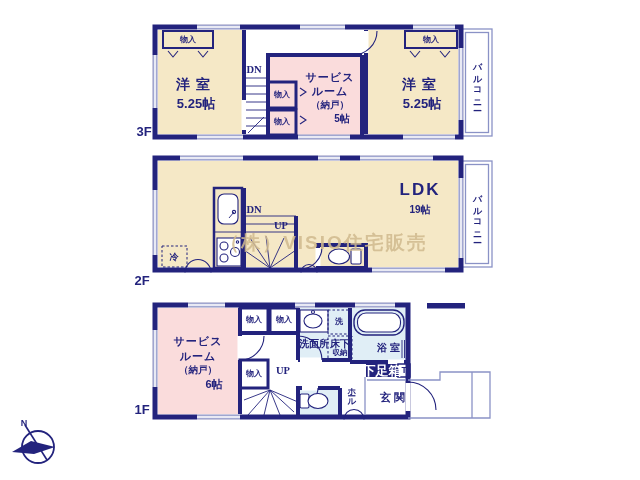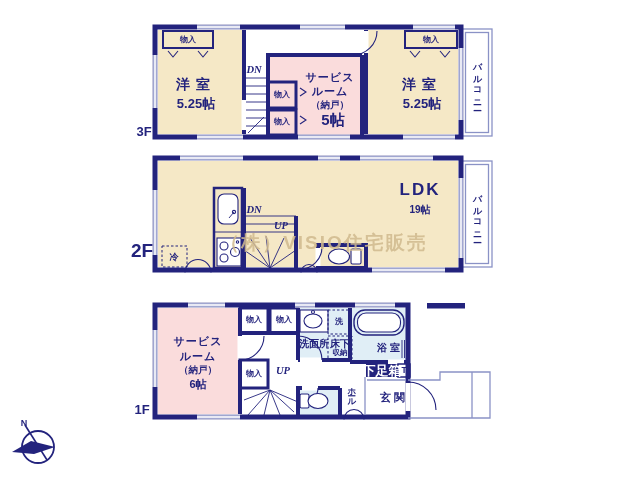--- a/index.html
+++ b/index.html
@@ -1,21 +1,21 @@
 <!DOCTYPE html>
 <html><head>
 <meta charset="utf-8">
 <style>
   html,body{margin:0;padding:0;background:#fff;}
   .canvas{position:relative;width:640px;height:480px;background:#ffffff;overflow:hidden;
           font-family:"Liberation Sans",sans-serif;}
   .canvas svg{position:absolute;left:0;top:0;}
   .lbl{position:absolute;transform:translate(-50%,-50%);color:#23237d;white-space:nowrap;
        line-height:1;z-index:5;font-weight:bold;}
-  .it{font-family:"Liberation Serif",serif;font-style:italic;}
+  .it{font-family:"Liberation Serif",serif;}
   .vt{writing-mode:vertical-rl;text-orientation:upright;}
   .wm{position:absolute;transform:translate(-50%,-50%);color:#d0ba8e;opacity:.85;font-size:19px;
       font-weight:bold;letter-spacing:2px;z-index:6;white-space:nowrap;text-align:center;}
   
   .wl{stroke:#23237d;fill:none;}
   .w5{stroke-width:5;}
   .w4{stroke-width:4;}
   .w3{stroke-width:3;}
   .fx{stroke:#23237d;stroke-width:1.1;fill:#ffffff;}
   .thin{stroke:#8a92c6;stroke-width:1.3;fill:none;}
@@ -261,41 +261,41 @@
 </svg>
 
 <div class="lbl" style="left:144px;top:131px;font-size:13px">3F</div>
 <div class="lbl" style="left:196px;top:84px;font-size:14px;letter-spacing:6px">洋室</div>
 <div class="lbl" style="left:196px;top:103px;font-size:13px">5.25帖</div>
 <div class="lbl" style="left:422px;top:84px;font-size:14px;letter-spacing:6px">洋室</div>
 <div class="lbl" style="left:422px;top:103px;font-size:13px">5.25帖</div>
 <div class="lbl" style="left:330px;top:77px;font-size:11px;letter-spacing:1px">サービス</div>
 <div class="lbl" style="left:330px;top:91px;font-size:11px;letter-spacing:1px">ルーム</div>
 <div class="lbl" style="left:330px;top:105px;font-size:9.5px">（納戸）</div>
-<div class="lbl" style="left:333px;top:119px;font-size:15px">5帖</div>
+<div class="lbl" style="left:342px;top:119px;font-size:10px">5帖</div>
 <div class="lbl" style="left:188px;top:40px;font-size:8px">物入</div>
 <div class="lbl" style="left:431px;top:40px;font-size:8px">物入</div>
 <div class="lbl" style="left:282px;top:95px;font-size:8px">物入</div>
 <div class="lbl" style="left:282px;top:122px;font-size:8px">物入</div>
 <div class="lbl it" style="left:254px;top:70px;font-size:10.5px">DN</div>
 <div class="lbl vt" style="left:477px;top:82px;font-size:9px;letter-spacing:2px">バルコニー</div>
 
-<div class="lbl" style="left:142px;top:250px;font-size:19px">2F</div>
+<div class="lbl" style="left:142px;top:280px;font-size:13px">2F</div>
 <div class="lbl" style="left:420px;top:189px;font-size:17px;letter-spacing:2px">LDK</div>
 <div class="lbl" style="left:420px;top:210px;font-size:10px">19帖</div>
 <div class="lbl it" style="left:254px;top:210px;font-size:10.5px">DN</div>
 <div class="lbl it" style="left:281px;top:226px;font-size:10.5px">UP</div>
 <div class="lbl" style="left:174px;top:257px;font-size:9px">冷</div>
 <div class="lbl vt" style="left:477px;top:214px;font-size:9px;letter-spacing:2px">バルコニー</div>
 
 <div class="lbl" style="left:142px;top:409px;font-size:13px">1F</div>
 <div class="lbl" style="left:198px;top:341px;font-size:11px;letter-spacing:1px">サービス</div>
 <div class="lbl" style="left:198px;top:356px;font-size:11px;letter-spacing:1px">ルーム</div>
 <div class="lbl" style="left:198px;top:370px;font-size:9.5px">（納戸）</div>
-<div class="lbl" style="left:198px;top:384px;font-size:11px">6帖</div>
+<div class="lbl" style="left:214px;top:384px;font-size:11px">6帖</div>
 <div class="lbl" style="left:254px;top:320px;font-size:8px">物入</div>
 <div class="lbl" style="left:284px;top:320px;font-size:8px">物入</div>
 <div class="lbl" style="left:254px;top:374px;font-size:8px">物入</div>
 <div class="lbl it" style="left:283px;top:371px;font-size:10.5px">UP</div>
 <div class="lbl" style="left:314px;top:344px;font-size:10px">洗面所</div>
 <div class="lbl" style="left:339px;top:322px;font-size:8px">洗</div>
 <div class="lbl" style="left:340px;top:344px;font-size:10px">床下</div>
 <div class="lbl" style="left:340px;top:353px;font-size:7.5px">収納</div>
 <div class="lbl" style="left:390px;top:348px;font-size:10px;letter-spacing:3px">浴室</div>
 <div class="lbl" style="left:382px;top:370px;font-size:13px;color:#ffffff">下足箱</div>

